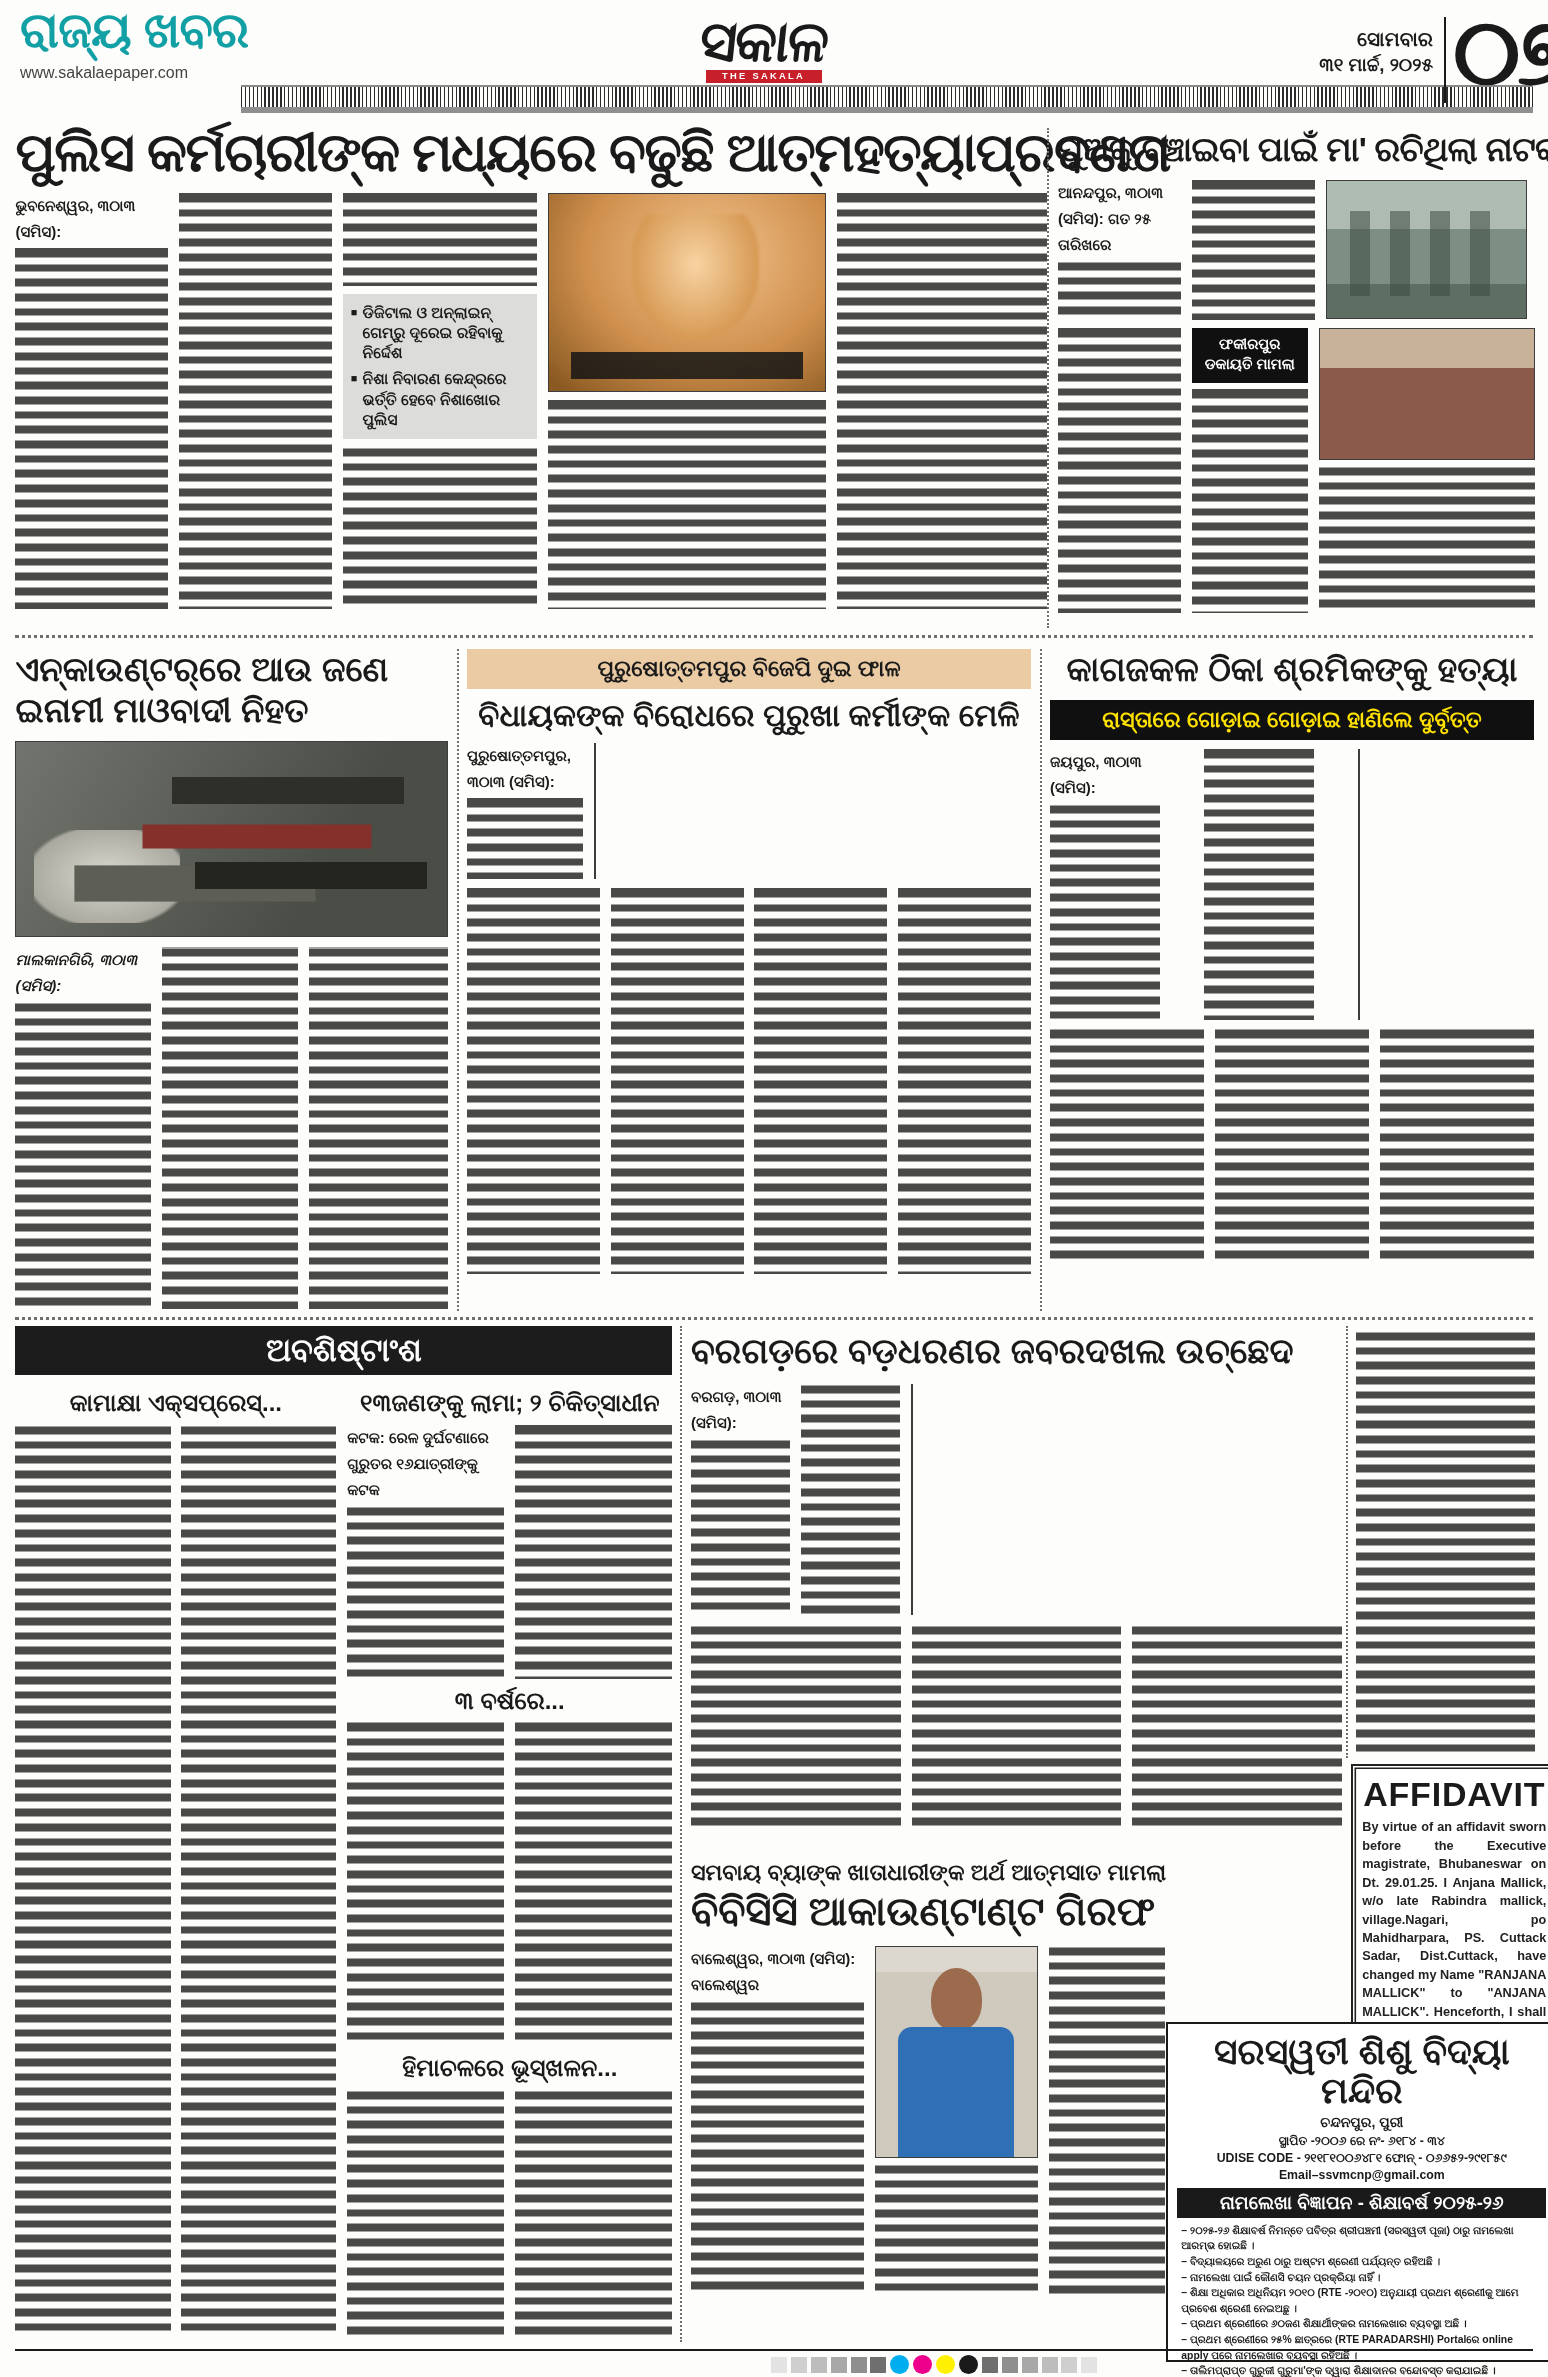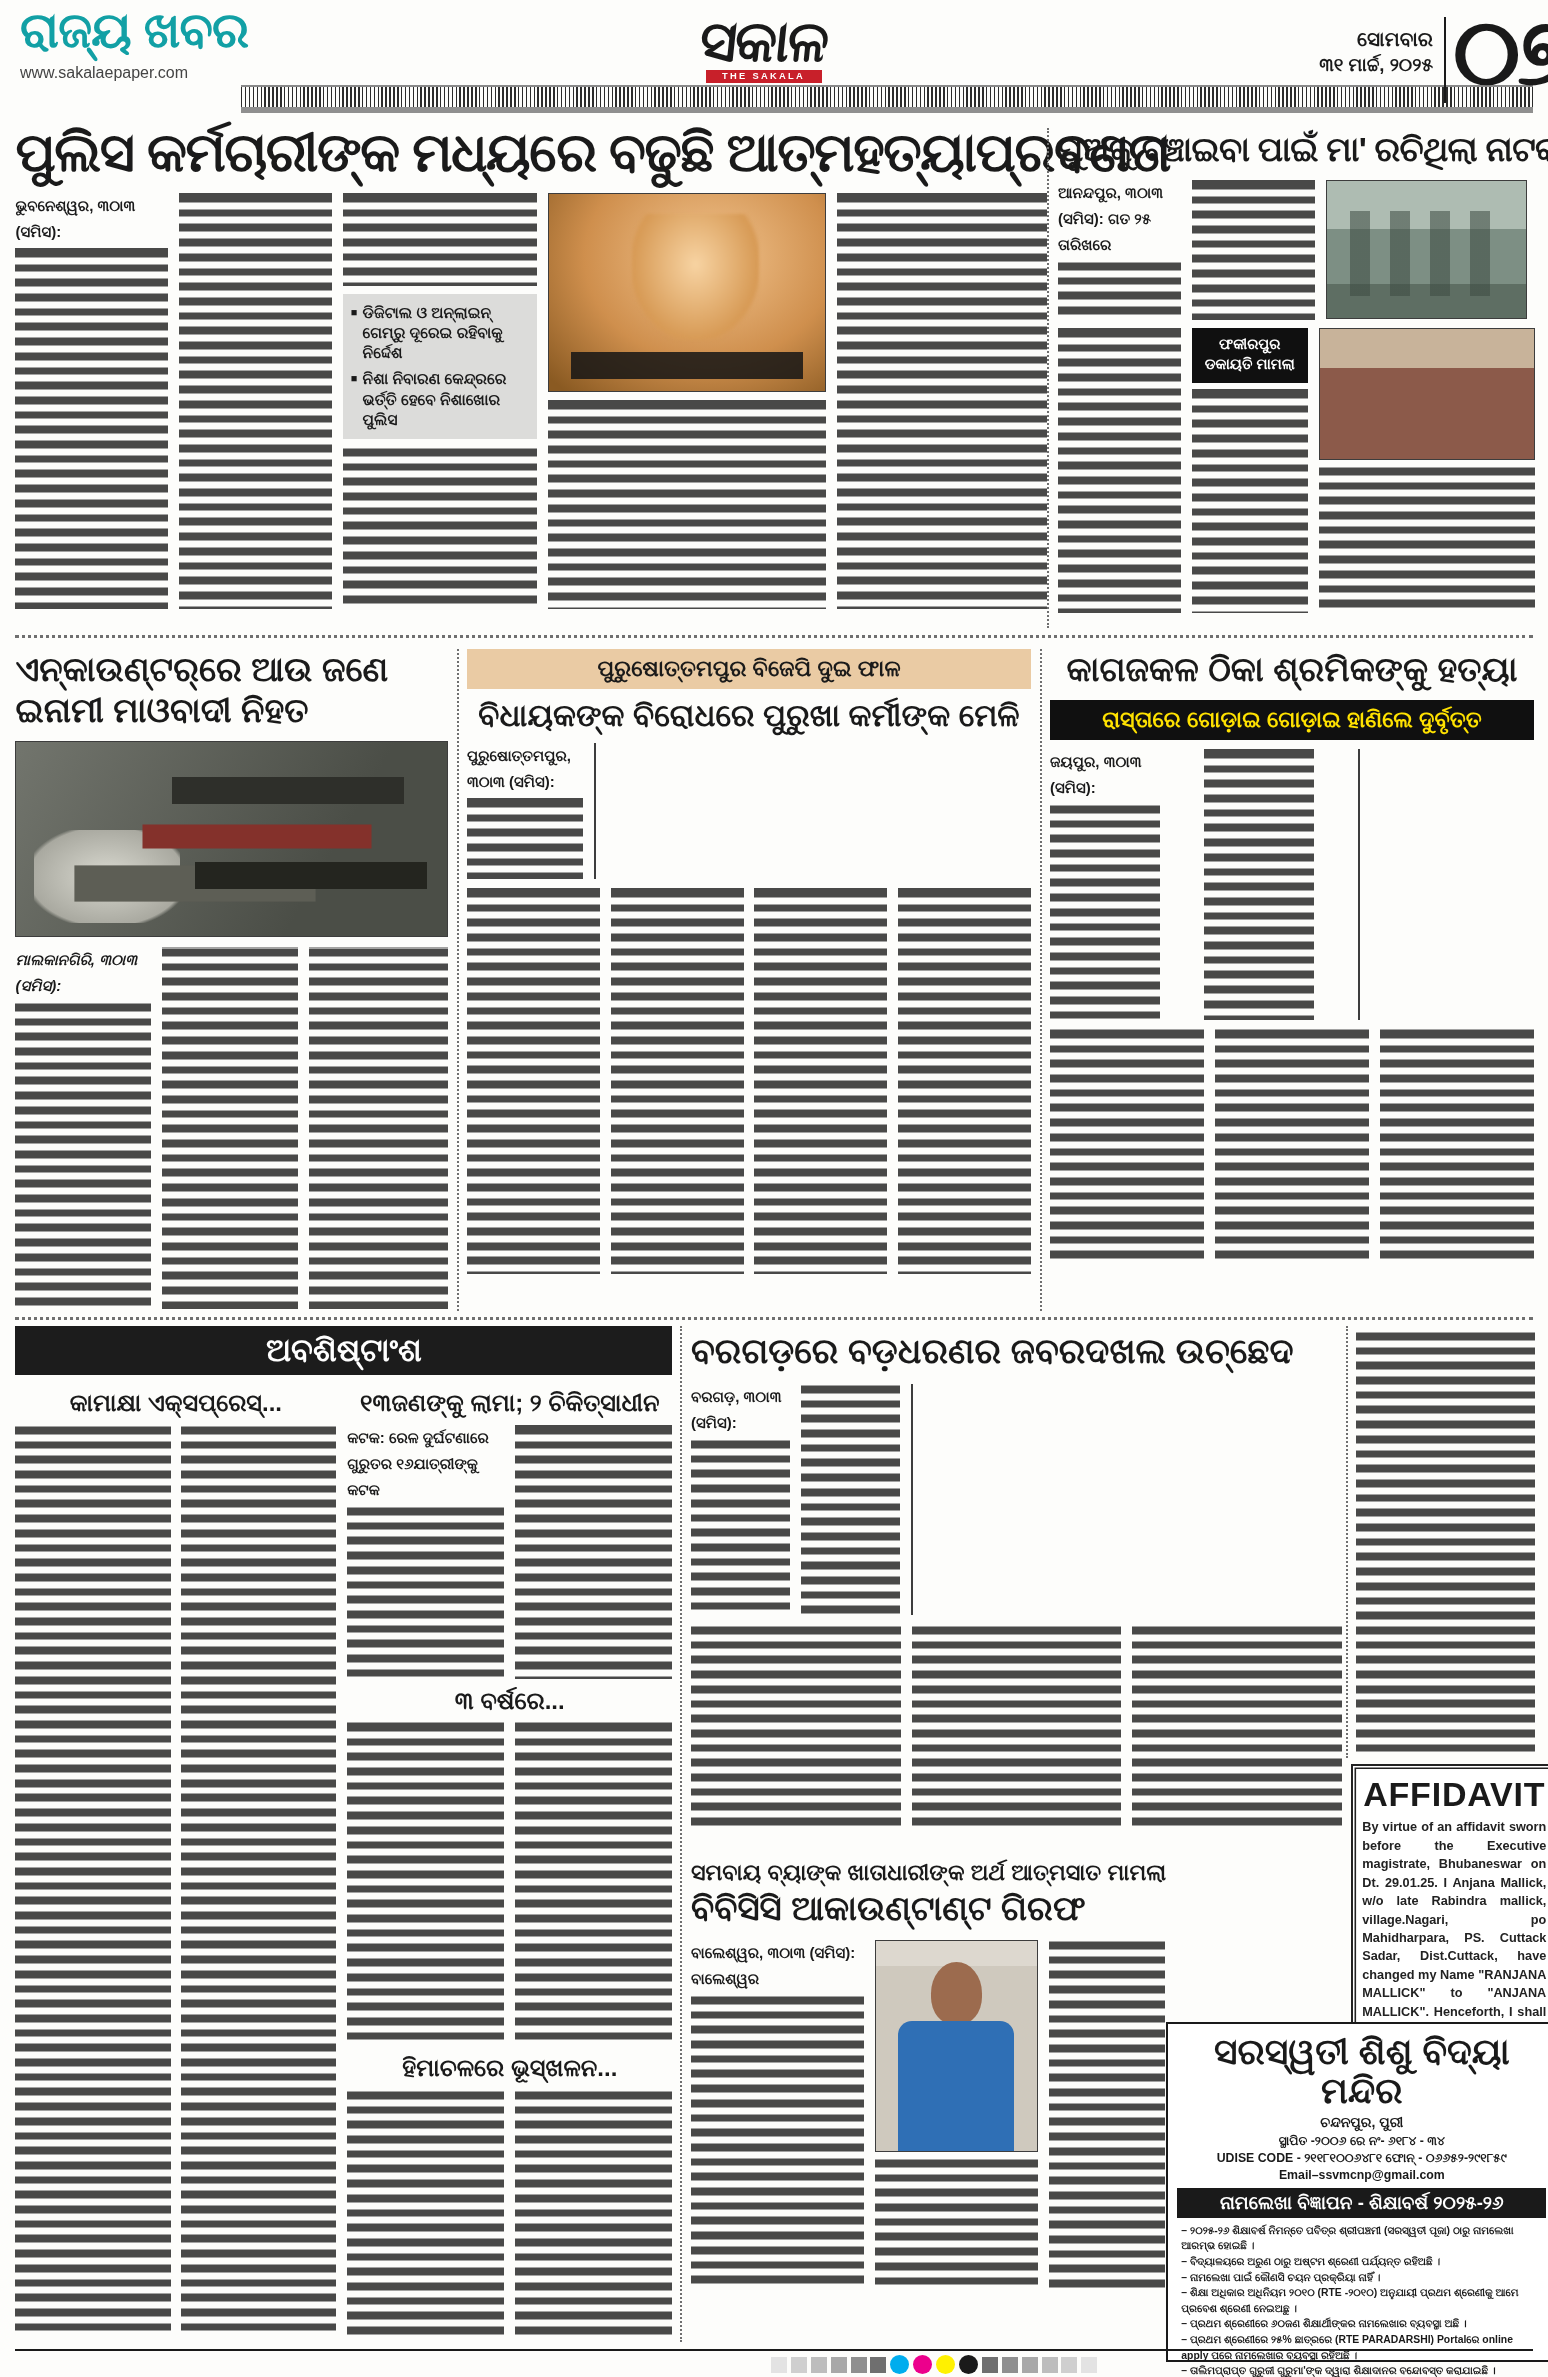--- a/index.html
+++ b/index.html
@@ -35,21 +35,21 @@
   .sim{flex:1;background-image:repeating-linear-gradient(to bottom,#303030 0 7.7px,transparent 7.7px 14.7px);
     background-position:0 1.5px;opacity:.88;}
   .sim.short{flex:0 0 auto;}
   .dateline{font-weight:800;font-size:15px;line-height:26px;margin-bottom:3.1px;}
   
   .hl-main{font-size:54px;font-weight:800;letter-spacing:-1.5px;line-height:1.12;margin:0 0 10.8px 0;white-space:nowrap;}
   .hl-right{font-size:34px;font-weight:800;letter-spacing:-0.8px;line-height:1.15;margin:0 0 10.8px 0;white-space:nowrap;}
   .hl-mid{font-size:34px;font-weight:800;line-height:1.22;margin:0 0 9.3px 0;}
   .hl-center{font-size:31px;font-weight:800;text-align:center;line-height:1.2;margin:7.7px 0 9.3px 0;white-space:nowrap;}
   .hl-evict{font-size:35px;font-weight:800;margin:0 0 12.3px 0;white-space:nowrap;}
-  .hl-arrest{font-size:34px;font-weight:800;text-align:center;margin:3.1px 0 10.8px 0;}
+  .hl-arrest{font-size:40px;font-weight:800;text-align:center;margin:3.1px 0 10.8px 0;}
   .kicker-band{background:#EACBA4;font-size:22.4px;font-weight:800;text-align:center;padding:7px 0;}
   .kicker-plain{font-size:22.4px;font-weight:800;text-align:center;}
   .yellow-band{background:#101010;color:#FFE200;font-size:22.4px;font-weight:800;text-align:center;padding:7px 0;}
   .banner{background:#1c1c1c;color:#fff;font-size:32px;font-weight:800;text-align:center;padding:6.2px 0;}
   .subhead{font-size:24px;font-weight:800;text-align:center;margin:7.7px 0;}
   
   .highlight-box{background:#dcdcda;padding:9.3px 7.7px;font-size:15.4px;font-weight:800;line-height:1.3;}
   .highlight-box .hl-item{display:flex;gap:5.4px;margin-bottom:6.2px;}
   .highlight-box .sq{font-size:10.8px;line-height:1.8;}
   .sidebox{background:#101010;color:#fff;font-size:14.7px;font-weight:800;text-align:center;

